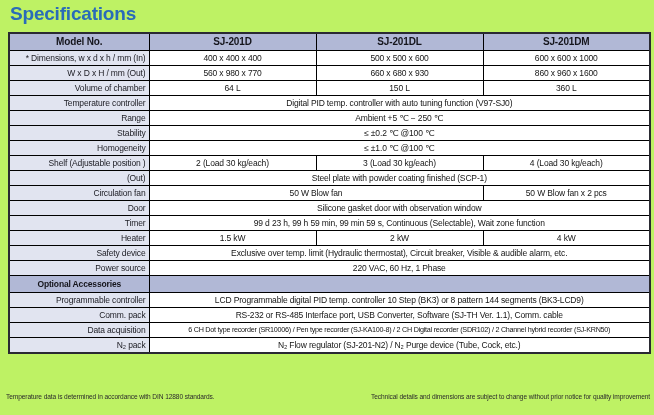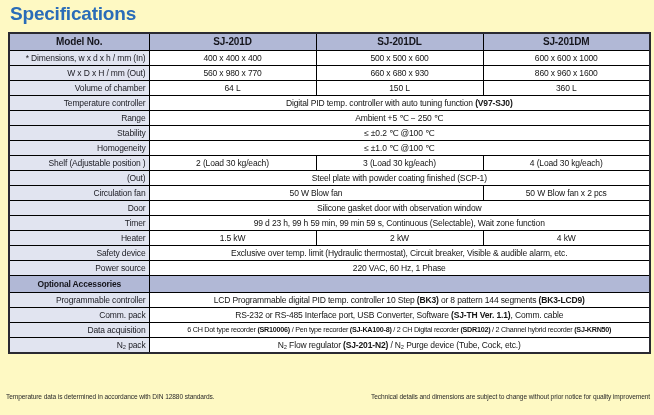--- a/index.html
+++ b/index.html
@@ -1,17 +1,17 @@
 <!DOCTYPE html>
 <html><head>
 <meta charset="utf-8">
 <style>
   html,body{margin:0;padding:0;background:#ffffff;}
   .page{
-    position:relative;width:654px;height:415px;background:#fef9c3;
+    position:relative;width:654px;height:415px;background:#bef264;
     font-family:"Liberation Sans","DejaVu Sans",sans-serif;color:#141414;
     overflow:hidden;
   }
   .title{
     position:absolute;left:10px;top:3px;
     font-size:19px;font-weight:800;color:#2a6cb8;letter-spacing:-0.2px;
   }
   table.spec{
     position:absolute;left:8px;top:32px;width:641px;
     border-collapse:collapse;table-layout:fixed;background:#ffffff;
@@ -22,21 +22,21 @@
     height:14px;padding:0 3px;
     font-size:8.5px;line-height:1.05;letter-spacing:-0.15px;
     vertical-align:middle;white-space:nowrap;overflow:hidden;
   }
   td.lab{background:#e1e4f0;text-align:right;padding-right:5px;color:#1b1b22;}
   tr.head td{background:#b1b8d6;text-align:center;font-weight:700;font-size:10px;height:16px;color:#15151c;}
   td.c{text-align:center;}
   tr.daq td.c{font-size:7.2px;letter-spacing:-0.25px;}
   tr.section td{background:#b1b8d6;height:16px;}
   td.sec-label{font-weight:700;font-size:11px;text-align:center;letter-spacing:-0.2px;color:#15151c;background:#b1b8d6;}
-  b{font-weight:700;}
+  b{font-weight:400;}
   .foot{
     position:absolute;top:393px;font-size:6.6px;color:#2b2b2b;letter-spacing:-0.1px;
   }
   .foot.left{left:6px;}
   .foot.right{right:4px;text-align:right;}
 </style>
 </head>
 <body>
 
 <div class="page">

